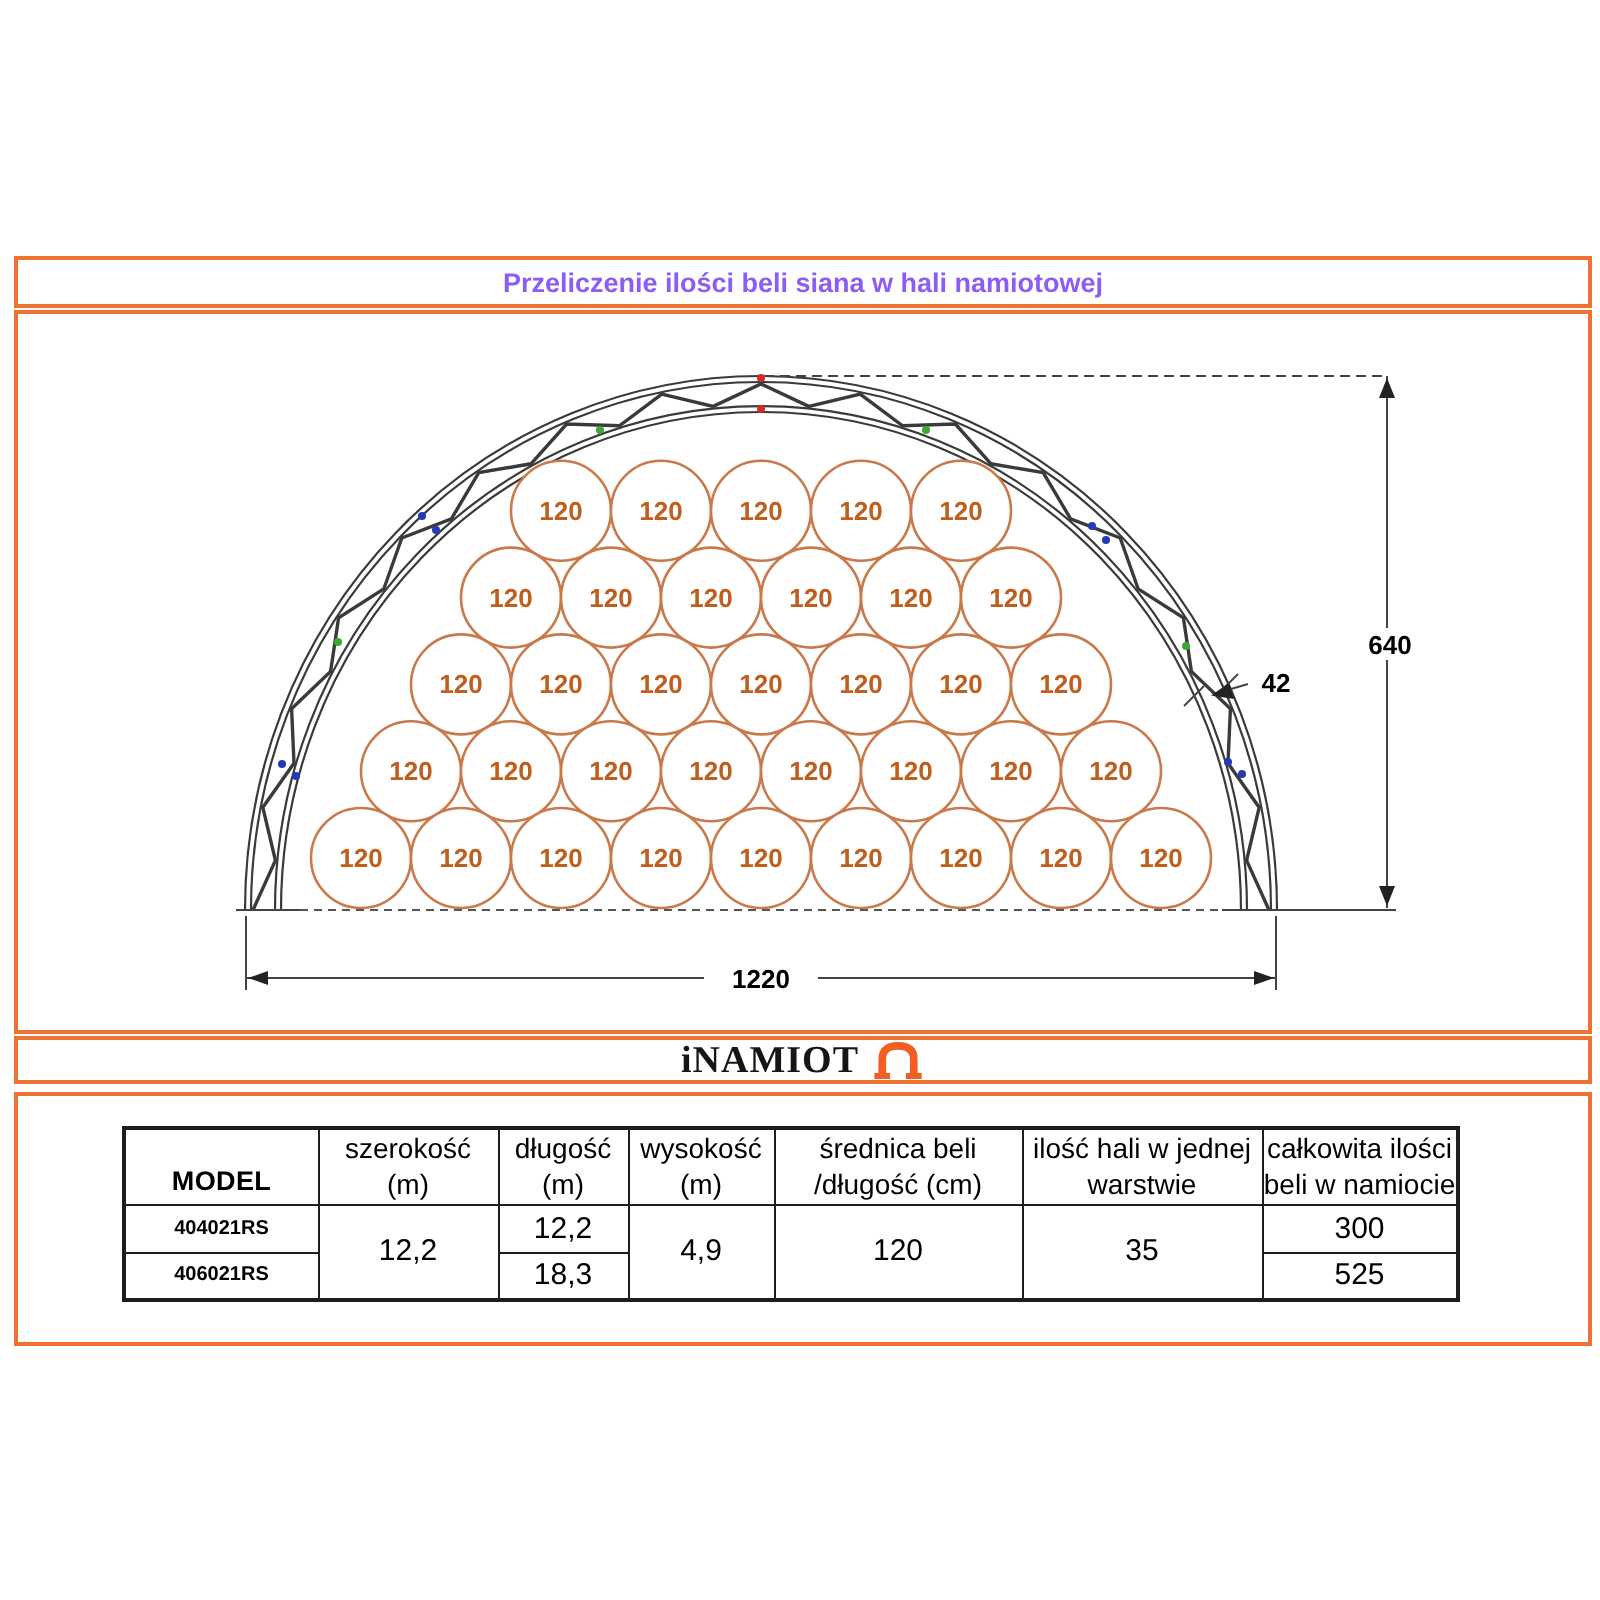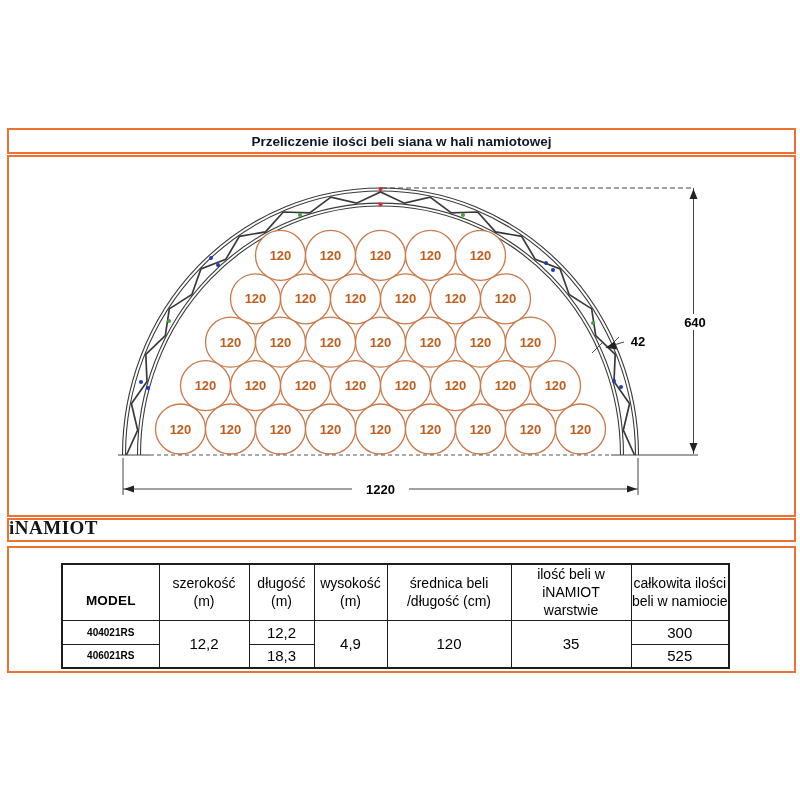--- a/index.html
+++ b/index.html
@@ -1,24 +1,24 @@
 <!DOCTYPE html>
 <html><head>
 <meta charset="utf-8">
 <style>
   html,body{margin:0;padding:0;width:800px;height:800px;background:#fff;overflow:hidden;
             font-family:"Liberation Sans",sans-serif;}
   .page{position:relative;width:800px;height:800px;background:#fff;}
   .box{position:absolute;left:7px;width:789px;box-sizing:border-box;
        border:2px solid #ED7130;background:#fff;}
   .title-box{top:128px;height:26px;display:flex;align-items:center;justify-content:center;}
-  .title-box .title{font-size:13.5px;font-weight:bold;color:#0f172a;}
+  .title-box .title{font-size:13.5px;font-weight:bold;color:#8b5cf6;}
   .diagram-box{top:155px;height:362px;}
   .diagram-box svg{position:absolute;left:0;top:0;width:100%;height:100%;}
-  .logo-box{top:518px;height:24px;display:flex;align-items:flex-start;justify-content:center;gap:5px;flex-direction:column;}
+  .logo-box{top:518px;height:24px;display:flex;align-items:flex-end;justify-content:center;gap:5px;}
   .logo-text{font-family:"Liberation Serif",serif;font-weight:bold;font-size:19px;
              letter-spacing:0.5px;color:#151515;line-height:1;}
   .logo-icon{width:28px;height:21px;margin-top:1px;}
   .table-box{top:546px;height:127px;}
   table.spec{position:absolute;left:52px;top:15px;width:669px;border-collapse:collapse;
              table-layout:fixed;background:#fff;}
   table.spec{border:2.4px solid #1d1d1d;}
   table.spec th,table.spec td{border:1.6px solid #1d1d1d;text-align:center;vertical-align:middle;
              padding:0;color:#000;}
   table.spec thead tr{height:38px;}
@@ -270,21 +270,21 @@
             </th>
           <th>
             <span class="h">wysokość</span>
             <span class="h">(m)</span>
             </th>
           <th>
             <span class="h">średnica beli</span>
             <span class="h">/długość (cm)</span>
             </th>
           <th>
-            <span class="h">ilość beli w iNAMIOT</span>
+            <span class="h">ilość hali w jednej</span>
             <span class="h">warstwie</span>
             </th>
           <th>
             <span class="h">całkowita ilości</span>
             <span class="h">beli w namiocie</span>
             </th>
         </tr>
       </thead>
       <tbody>
         <tr>

